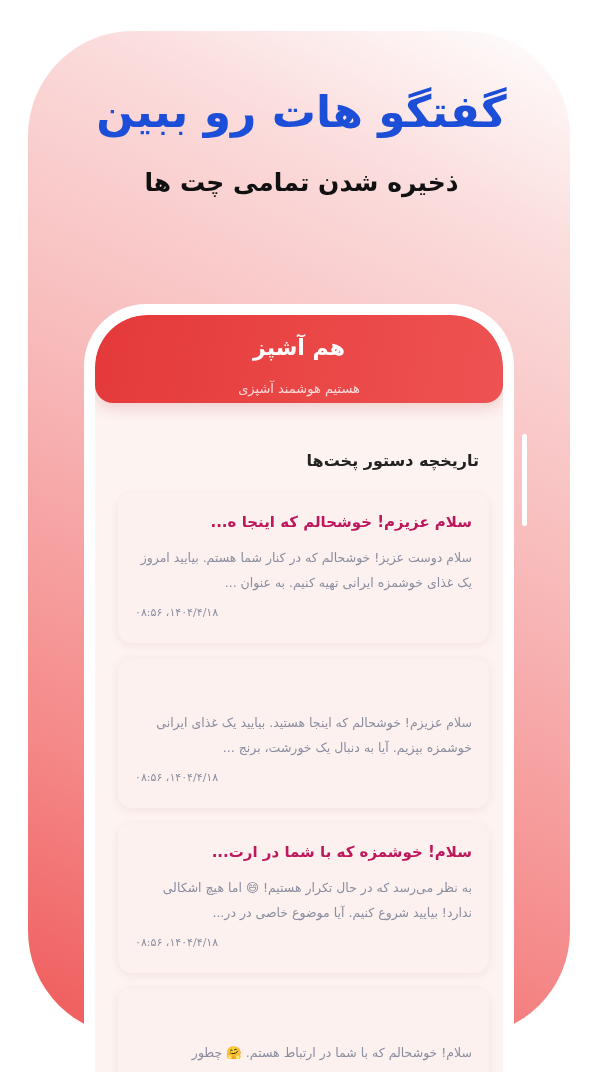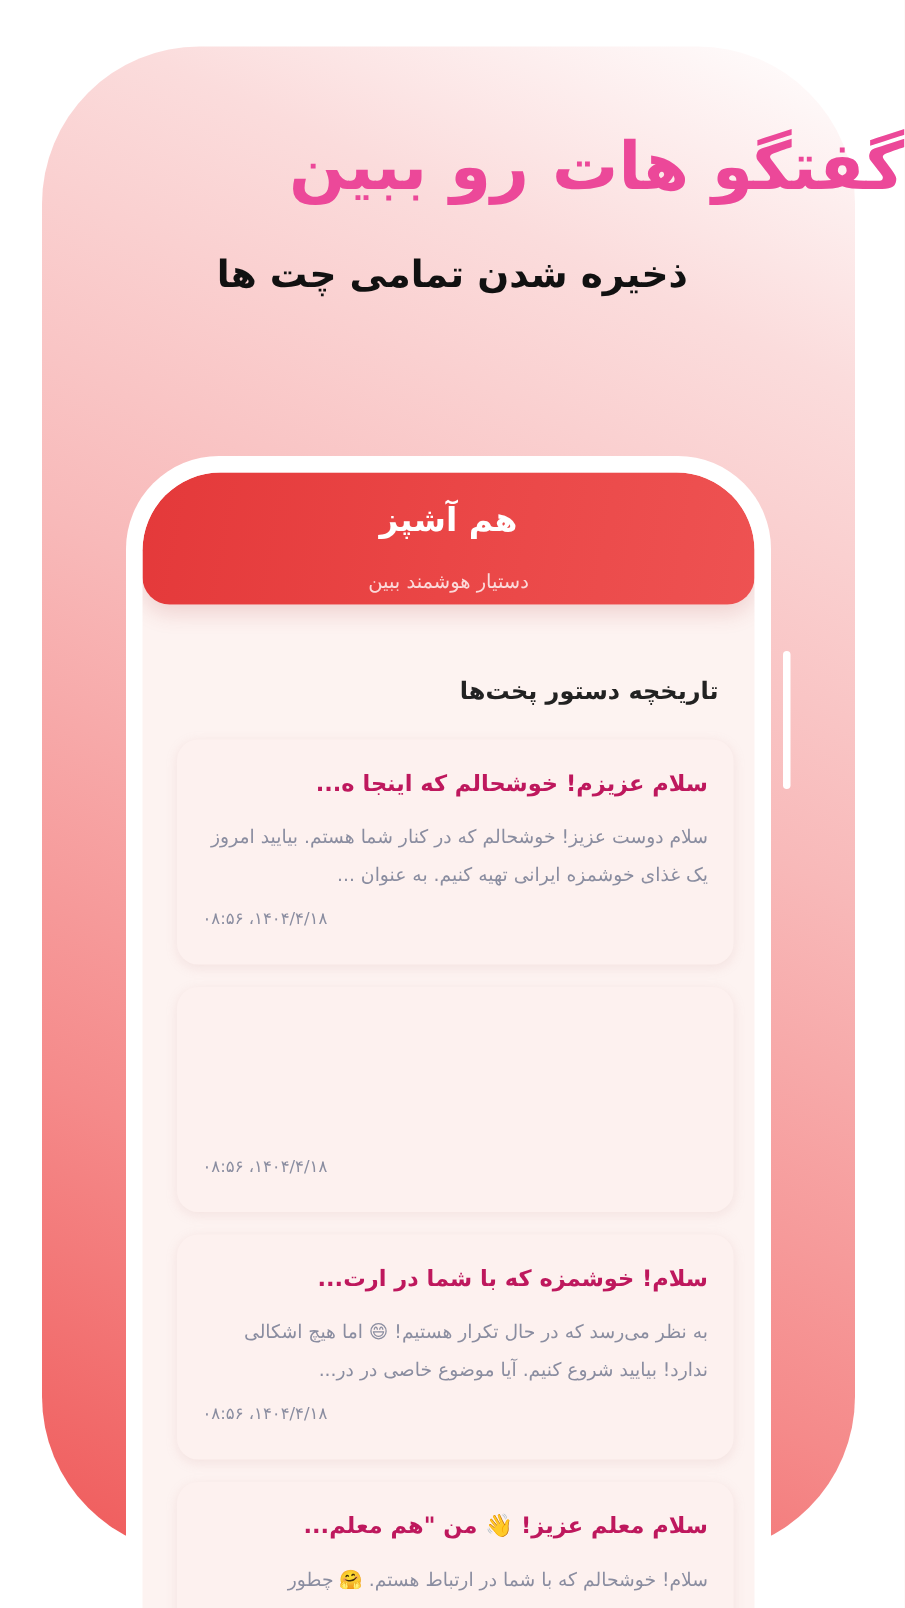--- a/index.html
+++ b/index.html
@@ -6,22 +6,22 @@
     body {
       width:603px; height:1072px; overflow:hidden; background:#ffffff;
       position:relative; font-family:"DejaVu Sans", sans-serif;
     }
     .promo-bg {
       position:absolute; left:28px; top:31px; width:542px; height:1005px;
       border-radius:105px;
       background:linear-gradient(205deg, #ffffff 0%, #fbdcdc 18%, #f8b9b9 45%, #f58a8a 75%, #ef5a5a 100%);
     }
     .headline {
-      position:absolute; left:0; right:0; top:86px; text-align:right; direction:rtl;
-      font-size:44px; font-weight:bold; color:#ec4899; letter-spacing:-1px;
+      position:absolute; left:0; right:0; top:86px; text-align:center; direction:rtl;
+      font-size:44px; font-weight:bold; color:#1d4ed8; letter-spacing:-1px;
     }
     .subline {
       position:absolute; left:0; right:0; top:168px; text-align:center; direction:rtl;
       font-size:25px; color:#111; font-weight:bold;
     }
     .phone {
       position:absolute; left:84px; top:304px; width:430px; height:900px;
       background:#ffffff; border-radius:62px;
     }
     .side-button {
@@ -69,42 +69,42 @@
 <div class="promo-bg"></div>
 <div class="headline">گفتگو هات رو ببین</div>
 <div class="subline">ذخیره شدن تمامی چت ها</div>
 
 <div class="side-button"></div>
 
 <div class="phone">
   <div class="screen">
     <div class="app-header">
       <div class="app-title">هم آشپز</div>
-      <div class="app-subtitle">دستیار هوشمند ببین</div>
+      <div class="app-subtitle">هستیم هوشمند آشپزی</div>
     </div>
 
     <div class="content">
       <div class="section-title">تاریخچه دستور پخت‌ها</div>
 
       <div class="card" style="top:66px;">
         <div class="card-title">سلام عزیزم! خوشحالم که اینجا ه...</div>
         <div class="card-preview">سلام دوست عزیز! خوشحالم که در کنار شما هستم. بیایید امروز یک غذای خوشمزه ایرانی تهیه کنیم. به عنوان ...</div>
         <div class="card-time">۱۴۰۴/۴/۱۸، ۰۸:۵۶</div>
       </div>
 
       <div class="card" style="top:231px;">
+        <div class="card-preview">سلام عزیزم! خوشحالم که اینجا هستید. بیایید یک غذای ایرانی خوشمزه بپزیم. آیا به دنبال یک خورشت، برنج ...</div>
         <div class="card-time">۱۴۰۴/۴/۱۸، ۰۸:۵۶</div>
       </div>
 
       <div class="card" style="top:396px;">
         <div class="card-title">سلام! خوشمزه که با شما در ارت...</div>
         <div class="card-preview">به نظر می‌رسد که در حال تکرار هستیم! 😄 اما هیچ اشکالی ندارد! بیایید شروع کنیم. آیا موضوع خاصی در در...</div>
         <div class="card-time">۱۴۰۴/۴/۱۸، ۰۸:۵۶</div>
       </div>
 
       <div class="card" style="top:561px;">
-        <div class="card-title">سلام معلم عزیز! 👋 من "هم معلم...</div>
         <div class="card-preview">سلام! خوشحالم که با شما در ارتباط هستم. 🤗 چطور</div>
         <div class="card-time"></div>
       </div>
     </div>
   </div>
 </div>
 
 </body></html>

